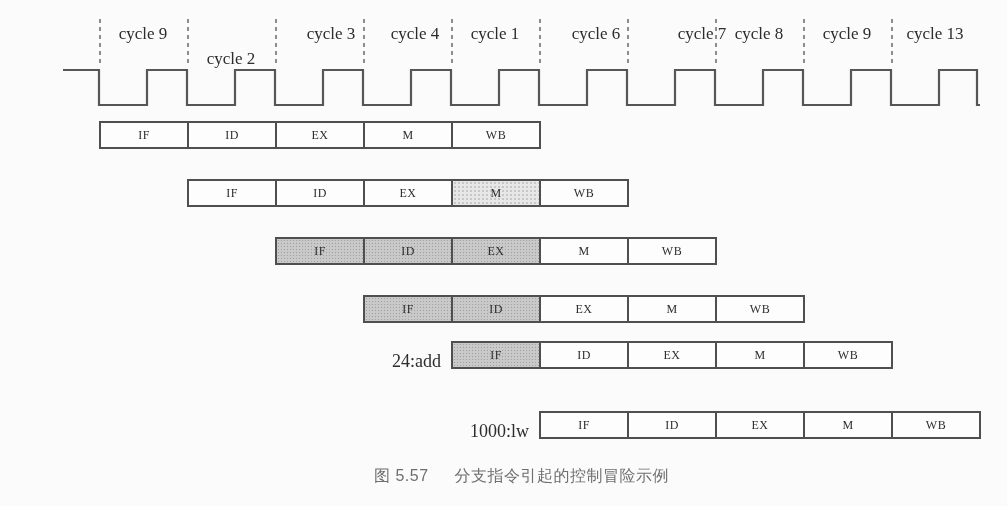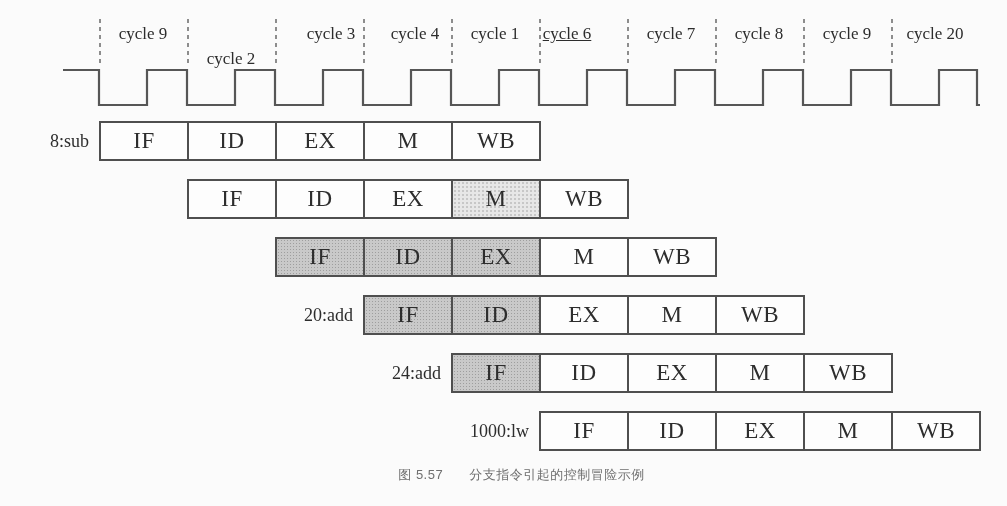--- a/index.html
+++ b/index.html
@@ -54,49 +54,49 @@
     line-height: 40px;
     text-align: right;
     font-size: 18px;
     color: var(--text, #2d2d2d);
     white-space: nowrap;
   }
   .stage-box {
     position: absolute;
     top: 0;
     width: 90px;
-    height: 40px;
+    height: 28px;
     box-sizing: border-box;
     border: 2px solid var(--box-border, #4f4f4f);
     background: #fdfdfd;
     display: flex;
     align-items: center;
     justify-content: center;
-    font-size: 23px;
+    font-size: 12px;
     color: var(--text, #242424);
     letter-spacing: 0.5px;
   }
   .shade-light {
     background-color: var(--shade-light, #e7e7e7);
     background-image: radial-gradient(#c7c7c7 0.8px, transparent 0.9px);
     background-size: 4px 4px;
   }
   .shade-dark {
     background-color: var(--shade-dark, #c9c9c9);
     background-image: radial-gradient(#9e9e9e 0.9px, transparent 1px);
     background-size: 3px 3px;
   }
   .caption {
     position: absolute;
     top: 466px;
     left: 0;
     width: 1007px;
     text-align: center;
     font-family: "Liberation Sans", "DejaVu Sans", sans-serif;
-    font-size: 13px;
+    font-size: 16px;
     color: var(--caption-text, #6f6f6f);
     letter-spacing: 0.5px;
   }
   .caption-inner {
     display: inline-block;
     transform: translateX(18px);
   }
   .fignum {
     margin-right: 26px;
   }
@@ -115,34 +115,33 @@
       <div class="cycle-cell" style="left: 99px;">cycle 9</div>
       <div class="cycle-sep" style="left: 187px;"></div>
       <div class="cycle-cell" style="left: 187px; margin-top: 25px;">cycle 2</div>
       <div class="cycle-sep" style="left: 275px;"></div>
       <div class="cycle-cell" style="left: 287px;">cycle 3</div>
       <div class="cycle-sep" style="left: 363px;"></div>
       <div class="cycle-cell" style="left: 371px;">cycle 4</div>
       <div class="cycle-sep" style="left: 451px;"></div>
       <div class="cycle-cell" style="left: 451px;">cycle 1</div>
       <div class="cycle-sep" style="left: 539px;"></div>
-      <div class="cycle-cell" style="left: 523px; text-decoration: underline;">cycle 6</div>
+      <div class="cycle-cell" style="left: 552px;">cycle 6</div>
       <div class="cycle-sep" style="left: 627px;"></div>
-      <div class="cycle-cell" style="left: 627px;">cycle 7</div>
+      <div class="cycle-cell" style="left: 658px;">cycle 7</div>
       <div class="cycle-sep" style="left: 715px;"></div>
       <div class="cycle-cell" style="left: 715px;">cycle 8</div>
       <div class="cycle-sep" style="left: 803px;"></div>
       <div class="cycle-cell" style="left: 803px;">cycle 9</div>
       <div class="cycle-sep" style="left: 891px;"></div>
-      <div class="cycle-cell" style="left: 891px;">cycle 20</div>
+      <div class="cycle-cell" style="left: 891px;">cycle 13</div>
     </div>
 
   <div id="pipeline-rows">
       <div class="pipe-row" style="top: 121px;">
-        <div class="instr-label" style="width: 89px;">8:sub</div>
         <div class="stage-box" style="left: 99px;">IF</div>
         <div class="stage-box" style="left: 187px;">ID</div>
         <div class="stage-box" style="left: 275px;">EX</div>
         <div class="stage-box" style="left: 363px;">M</div>
         <div class="stage-box" style="left: 451px;">WB</div>
       </div>
       <div class="pipe-row" style="top: 179px;">
         <div class="stage-box" style="left: 187px;">IF</div>
         <div class="stage-box" style="left: 275px;">ID</div>
         <div class="stage-box" style="left: 363px;">EX</div>
@@ -150,28 +149,27 @@
         <div class="stage-box" style="left: 539px;">WB</div>
       </div>
       <div class="pipe-row" style="top: 237px;">
         <div class="stage-box shade-dark" style="left: 275px;">IF</div>
         <div class="stage-box shade-dark" style="left: 363px;">ID</div>
         <div class="stage-box shade-dark" style="left: 451px;">EX</div>
         <div class="stage-box" style="left: 539px;">M</div>
         <div class="stage-box" style="left: 627px;">WB</div>
       </div>
       <div class="pipe-row" style="top: 295px;">
-        <div class="instr-label" style="width: 353px;">20:add</div>
         <div class="stage-box shade-dark" style="left: 363px;">IF</div>
         <div class="stage-box shade-dark" style="left: 451px;">ID</div>
         <div class="stage-box" style="left: 539px;">EX</div>
         <div class="stage-box" style="left: 627px;">M</div>
         <div class="stage-box" style="left: 715px;">WB</div>
       </div>
-      <div class="pipe-row" style="top: 353px;">
+      <div class="pipe-row" style="top: 341px;">
         <div class="instr-label" style="width: 441px;">24:add</div>
         <div class="stage-box shade-dark" style="left: 451px;">IF</div>
         <div class="stage-box" style="left: 539px;">ID</div>
         <div class="stage-box" style="left: 627px;">EX</div>
         <div class="stage-box" style="left: 715px;">M</div>
         <div class="stage-box" style="left: 803px;">WB</div>
       </div>
       <div class="pipe-row" style="top: 411px;">
         <div class="instr-label" style="width: 529px;">1000:lw</div>
         <div class="stage-box" style="left: 539px;">IF</div>

